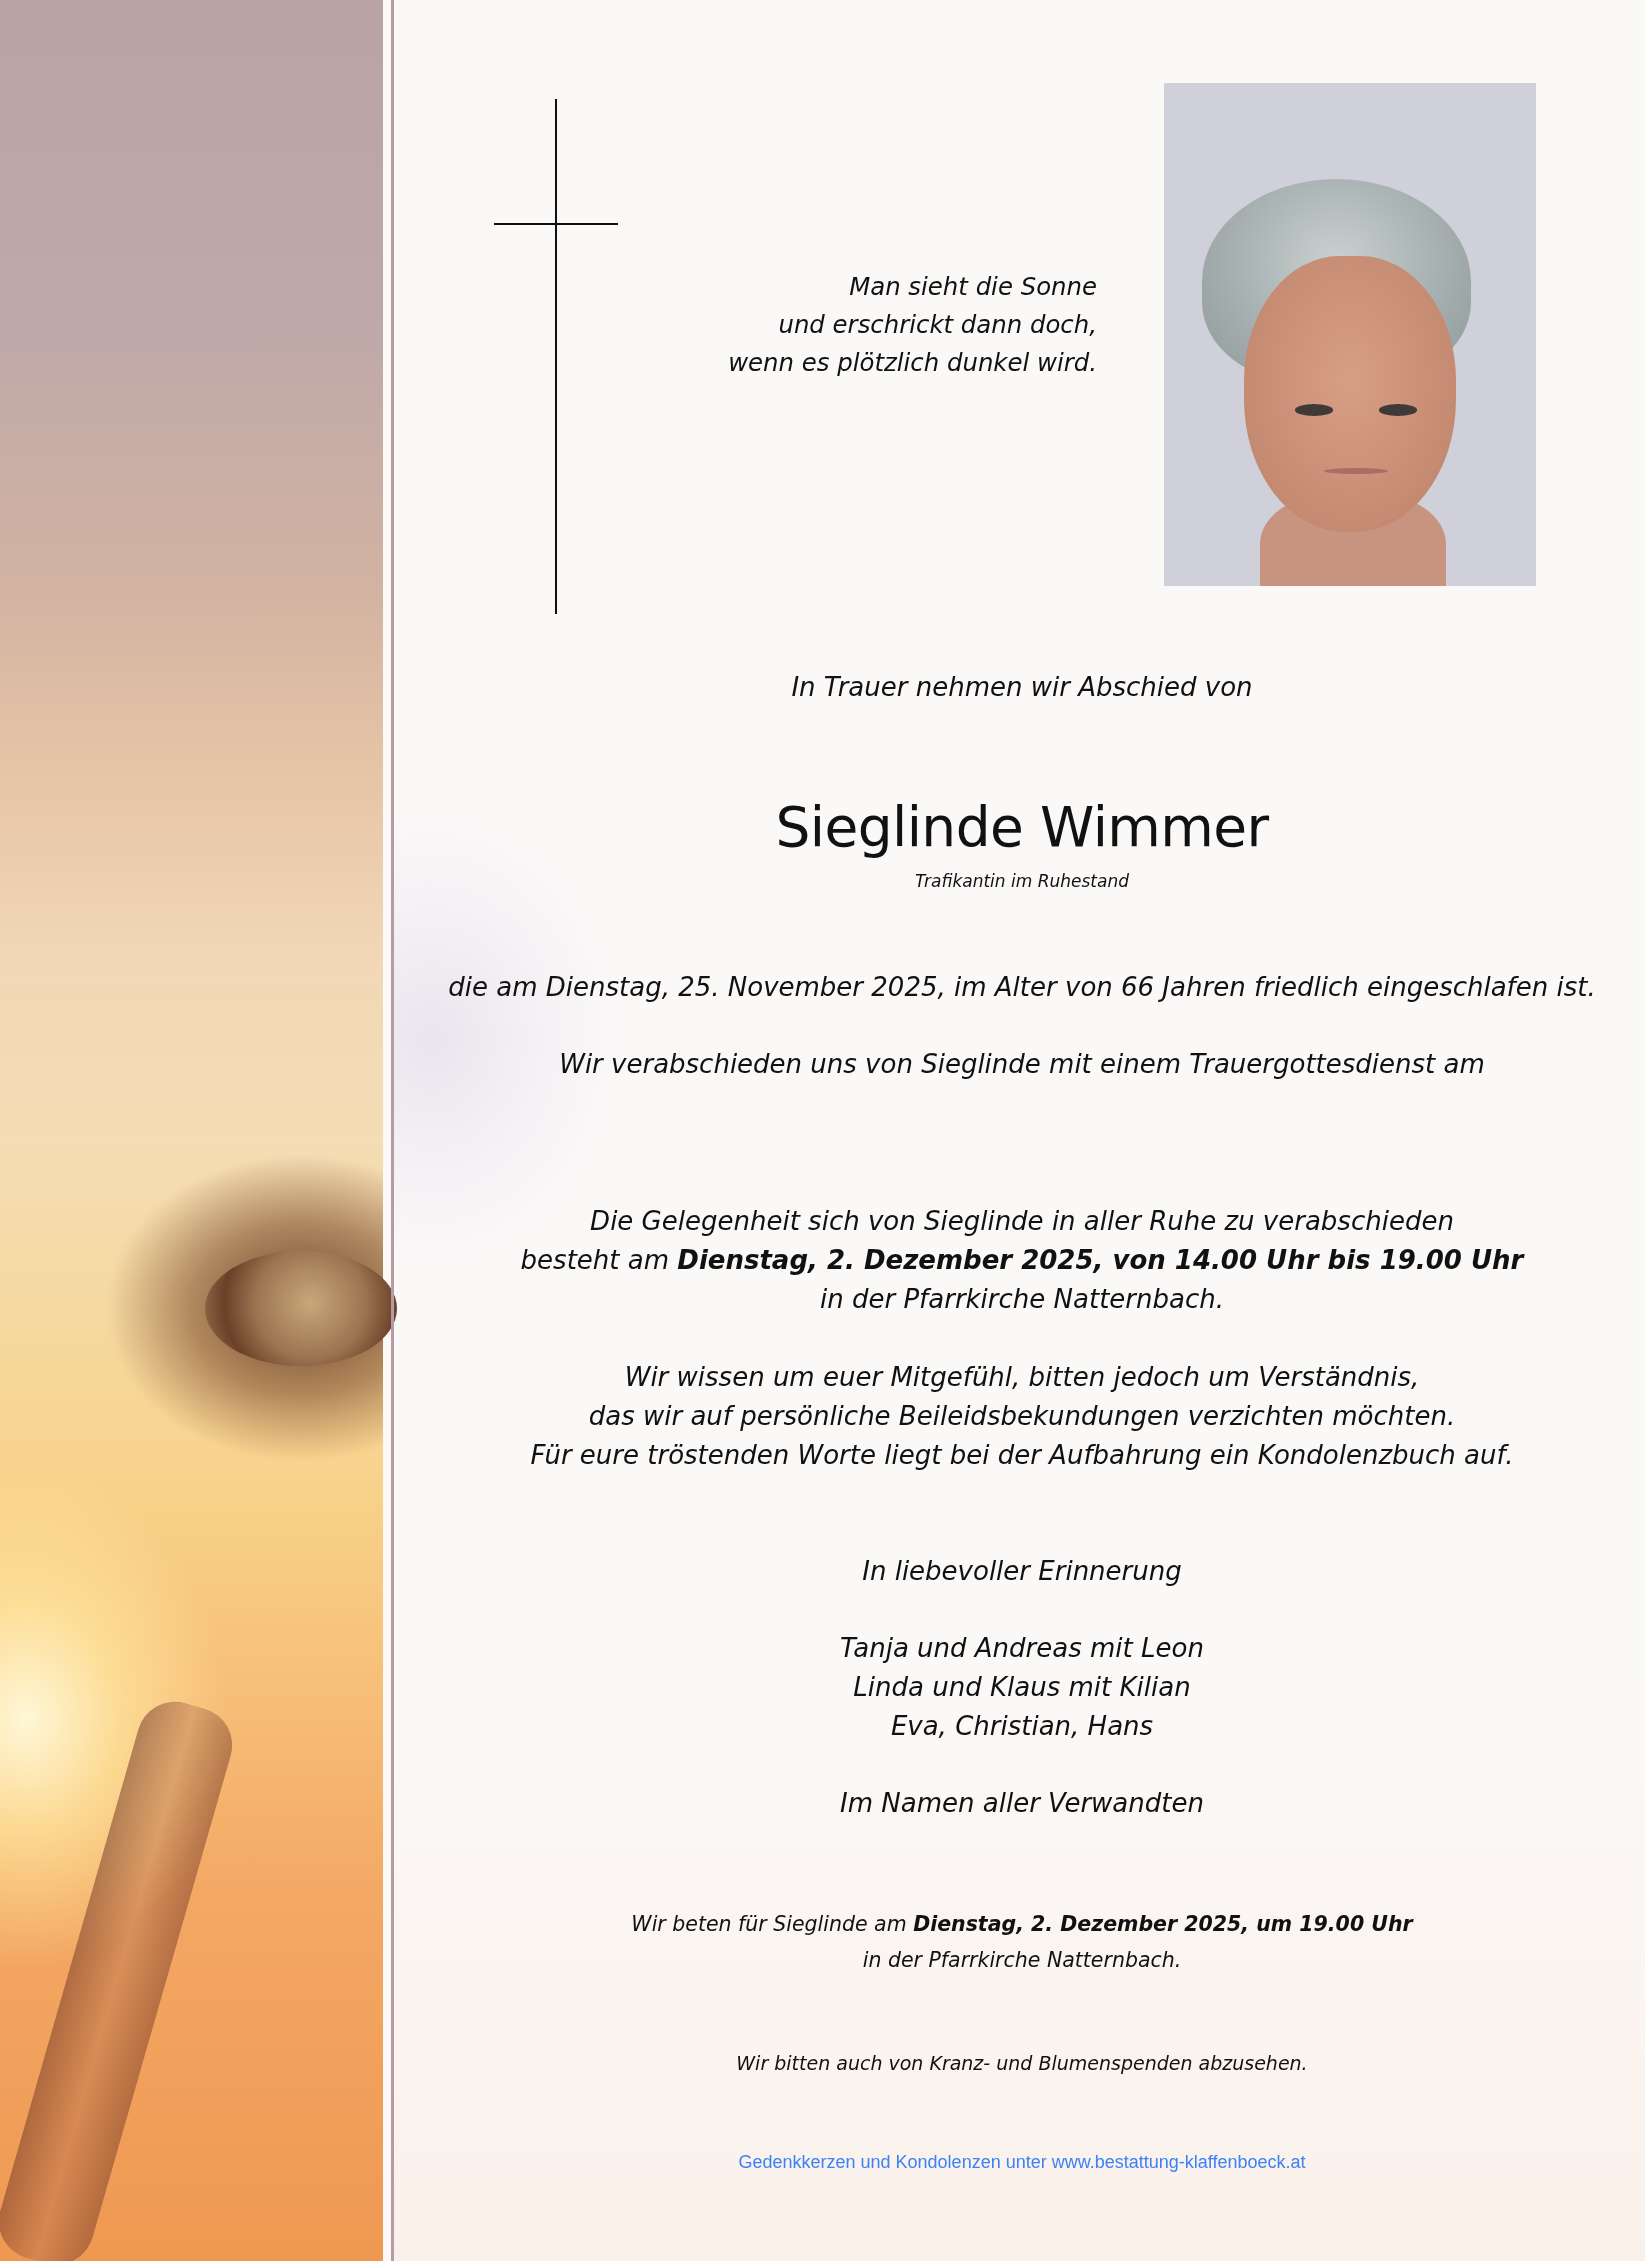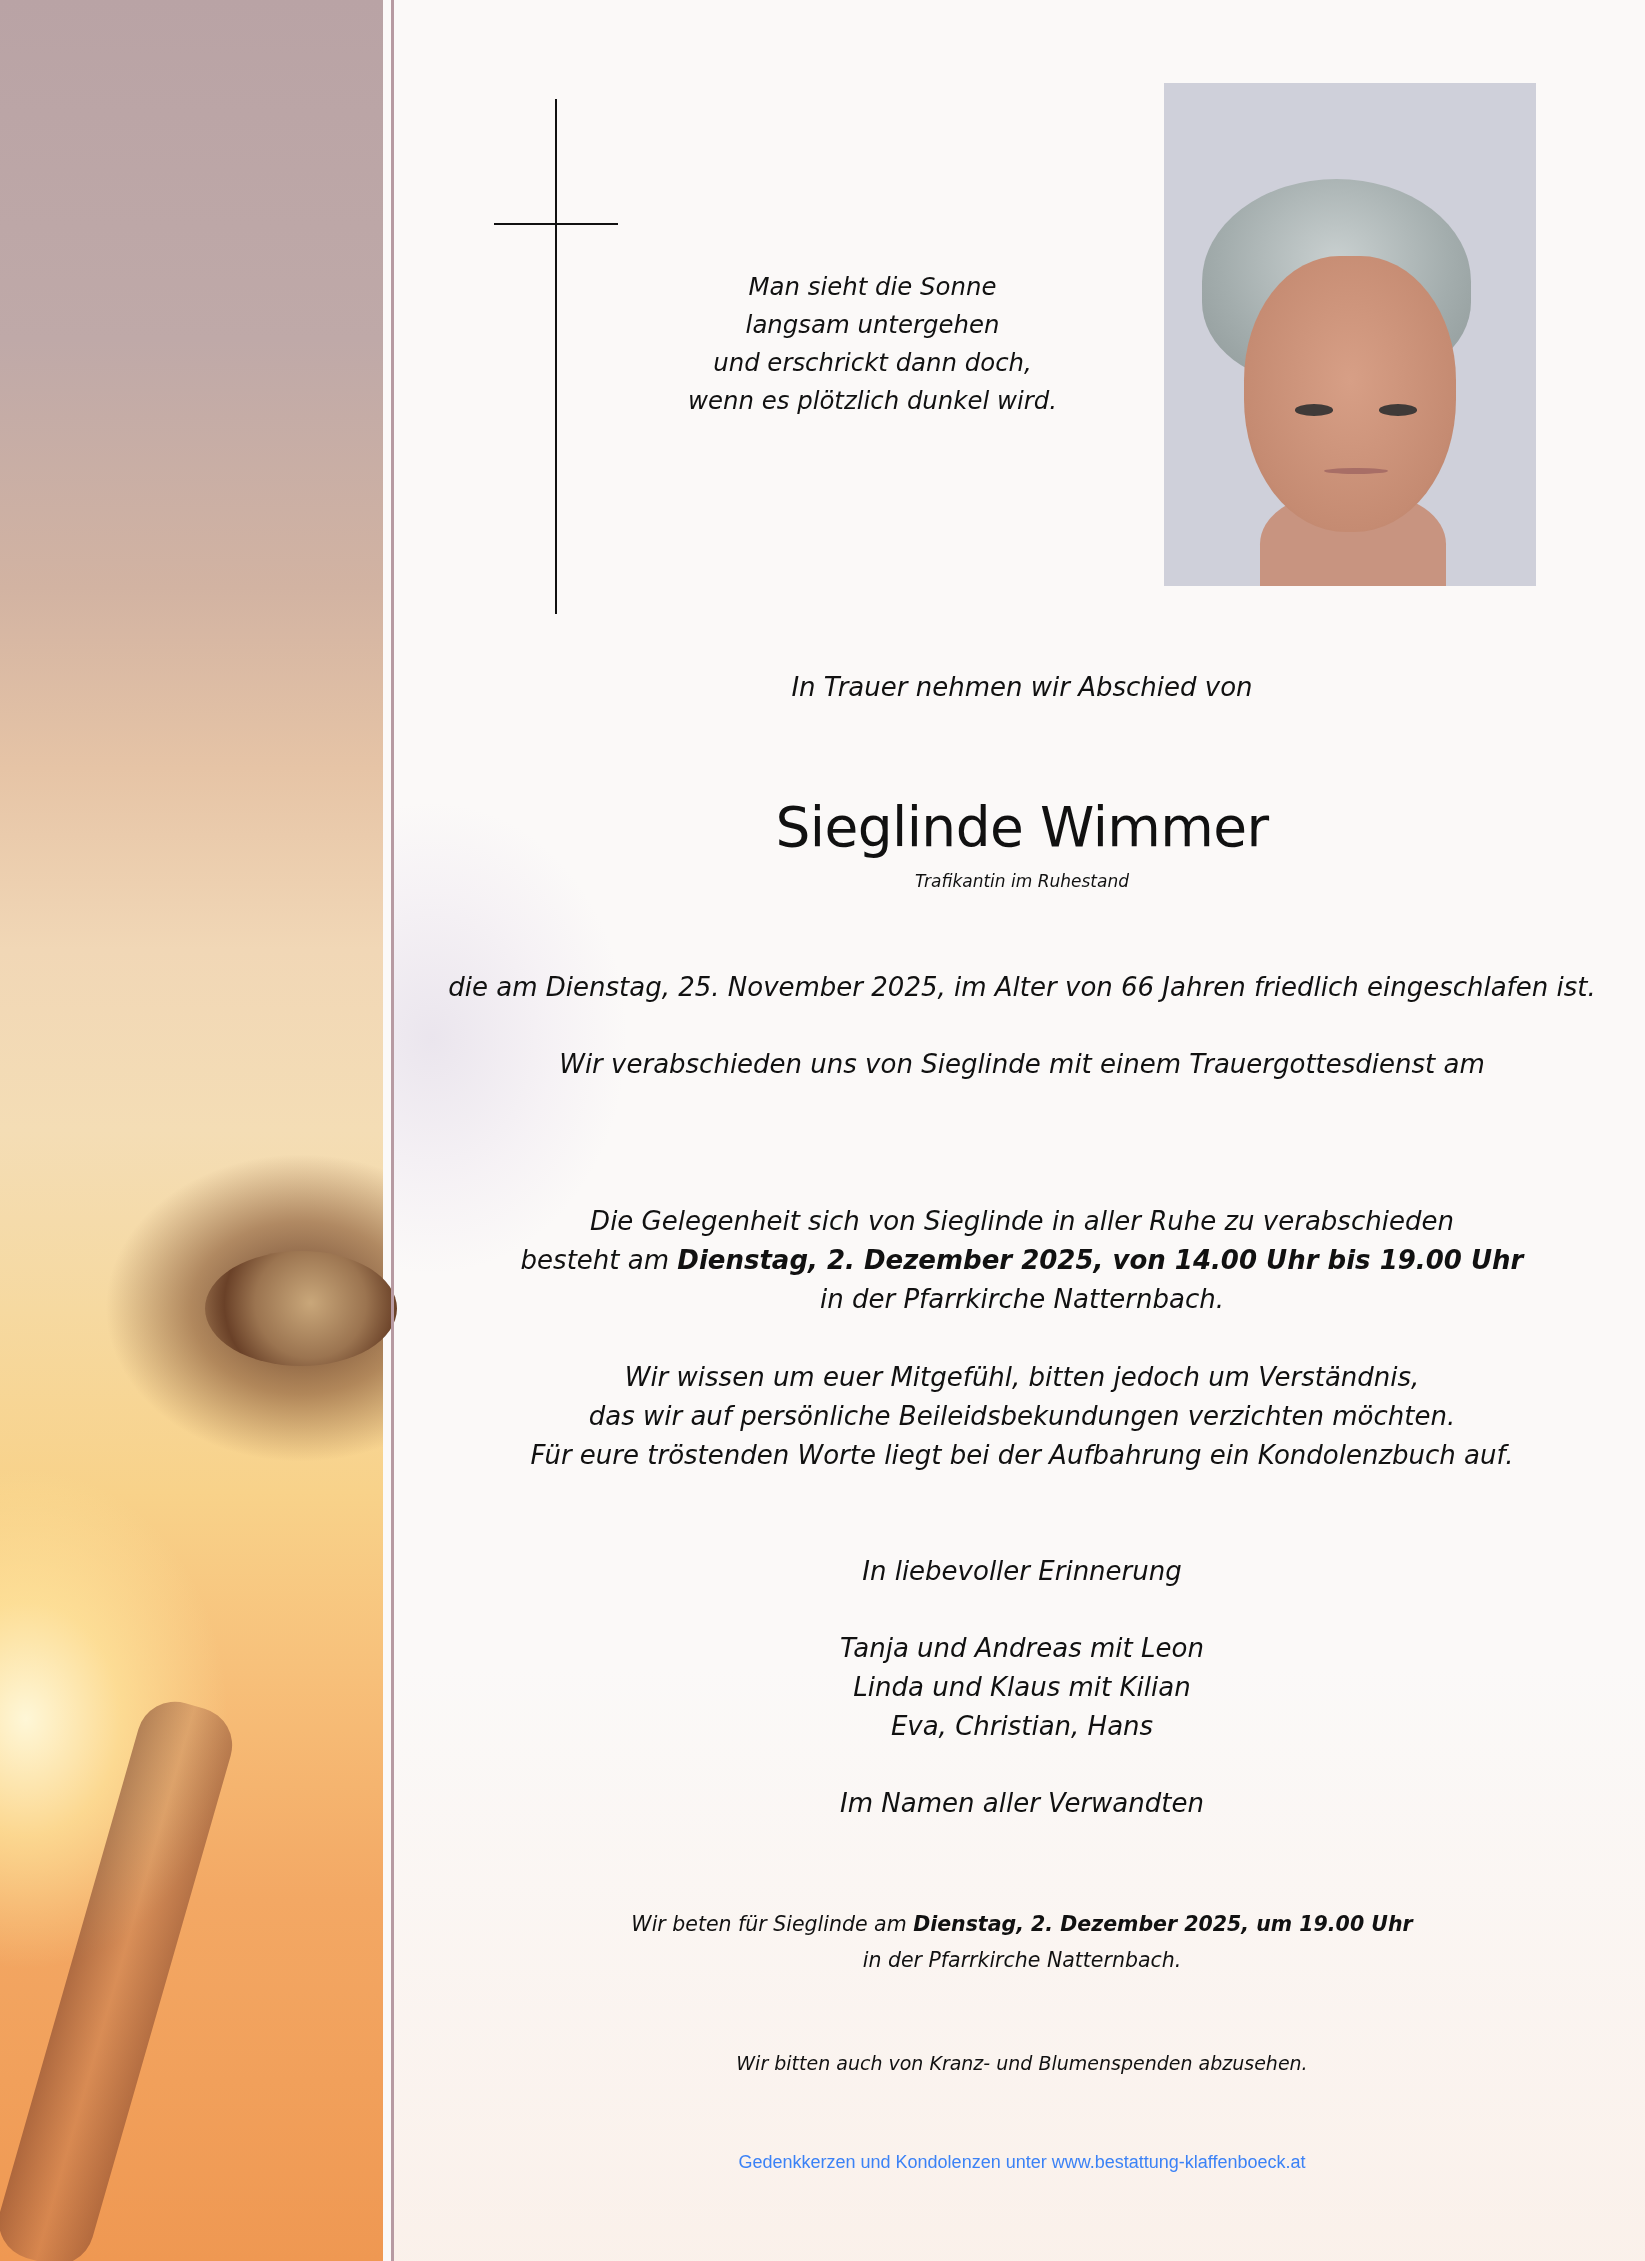--- a/index.html
+++ b/index.html
@@ -64,21 +64,21 @@
   .portrait .neck {
     position: absolute; left: 96px; top: 410px; width: 186px; height: 128px;
     background: #c89480; border-radius: 40% 40% 0 0;
   }
   .portrait .eye { position: absolute; top: 321px; width: 38px; height: 11.5px; border-radius: 50%; background: #3f3a38; }
   .portrait .mouth { position: absolute; left: 160px; top: 385px; width: 64px; height: 6.4px; border-radius: 50%; background: #a86e66; }
 
   .t { position: absolute; left: 396px; width: 1252px; text-align: center; white-space: nowrap; }
   .it { font-family: "DejaVu Sans", sans-serif; font-style: italic; }
   .quote { left: 648px; width: 449px; font-size: 24.4px; line-height: 38px; top: 268px; }
-  .quote div { font-style: italic; }
+  .quote div { font-style: italic; text-align: right; }
   .heading { top: 672px; font-size: 26px; }
   .name { top: 795px; font-size: 55px; font-family: "DejaVu Sans", sans-serif; font-style: normal; letter-spacing: -0.6px; }
   .subtitle { top: 871px; font-size: 17px; }
   .para { font-size: 26px; line-height: 39px; }
   .para b { font-weight: bold; }
   .small { font-size: 20.5px; }
   .footer { top: 2152px; font-size: 18px; color: #3b82f6; font-family: "Liberation Sans", sans-serif; }
 </style>
 </head>
 <body>
@@ -91,21 +91,20 @@
 <div class="watermark"></div>
 <div class="warm-fade"></div>
 
 <div>
   <div class="cross-v"></div>
   <div class="cross-h"></div>
 </div>
 
 <div class="t quote it">
   <div>Man sieht die Sonne</div>
-  <div>langsam untergehen</div>
   <div>und erschrickt dann doch,</div>
   <div>wenn es plötzlich dunkel wird.</div>
 </div>
 
 <div class="portrait">
   <div class="neck"></div>
   <div class="hair"></div>
   <div class="face"></div>
   <div class="eye" style="left:131px"></div>
   <div class="eye" style="left:215px"></div>

